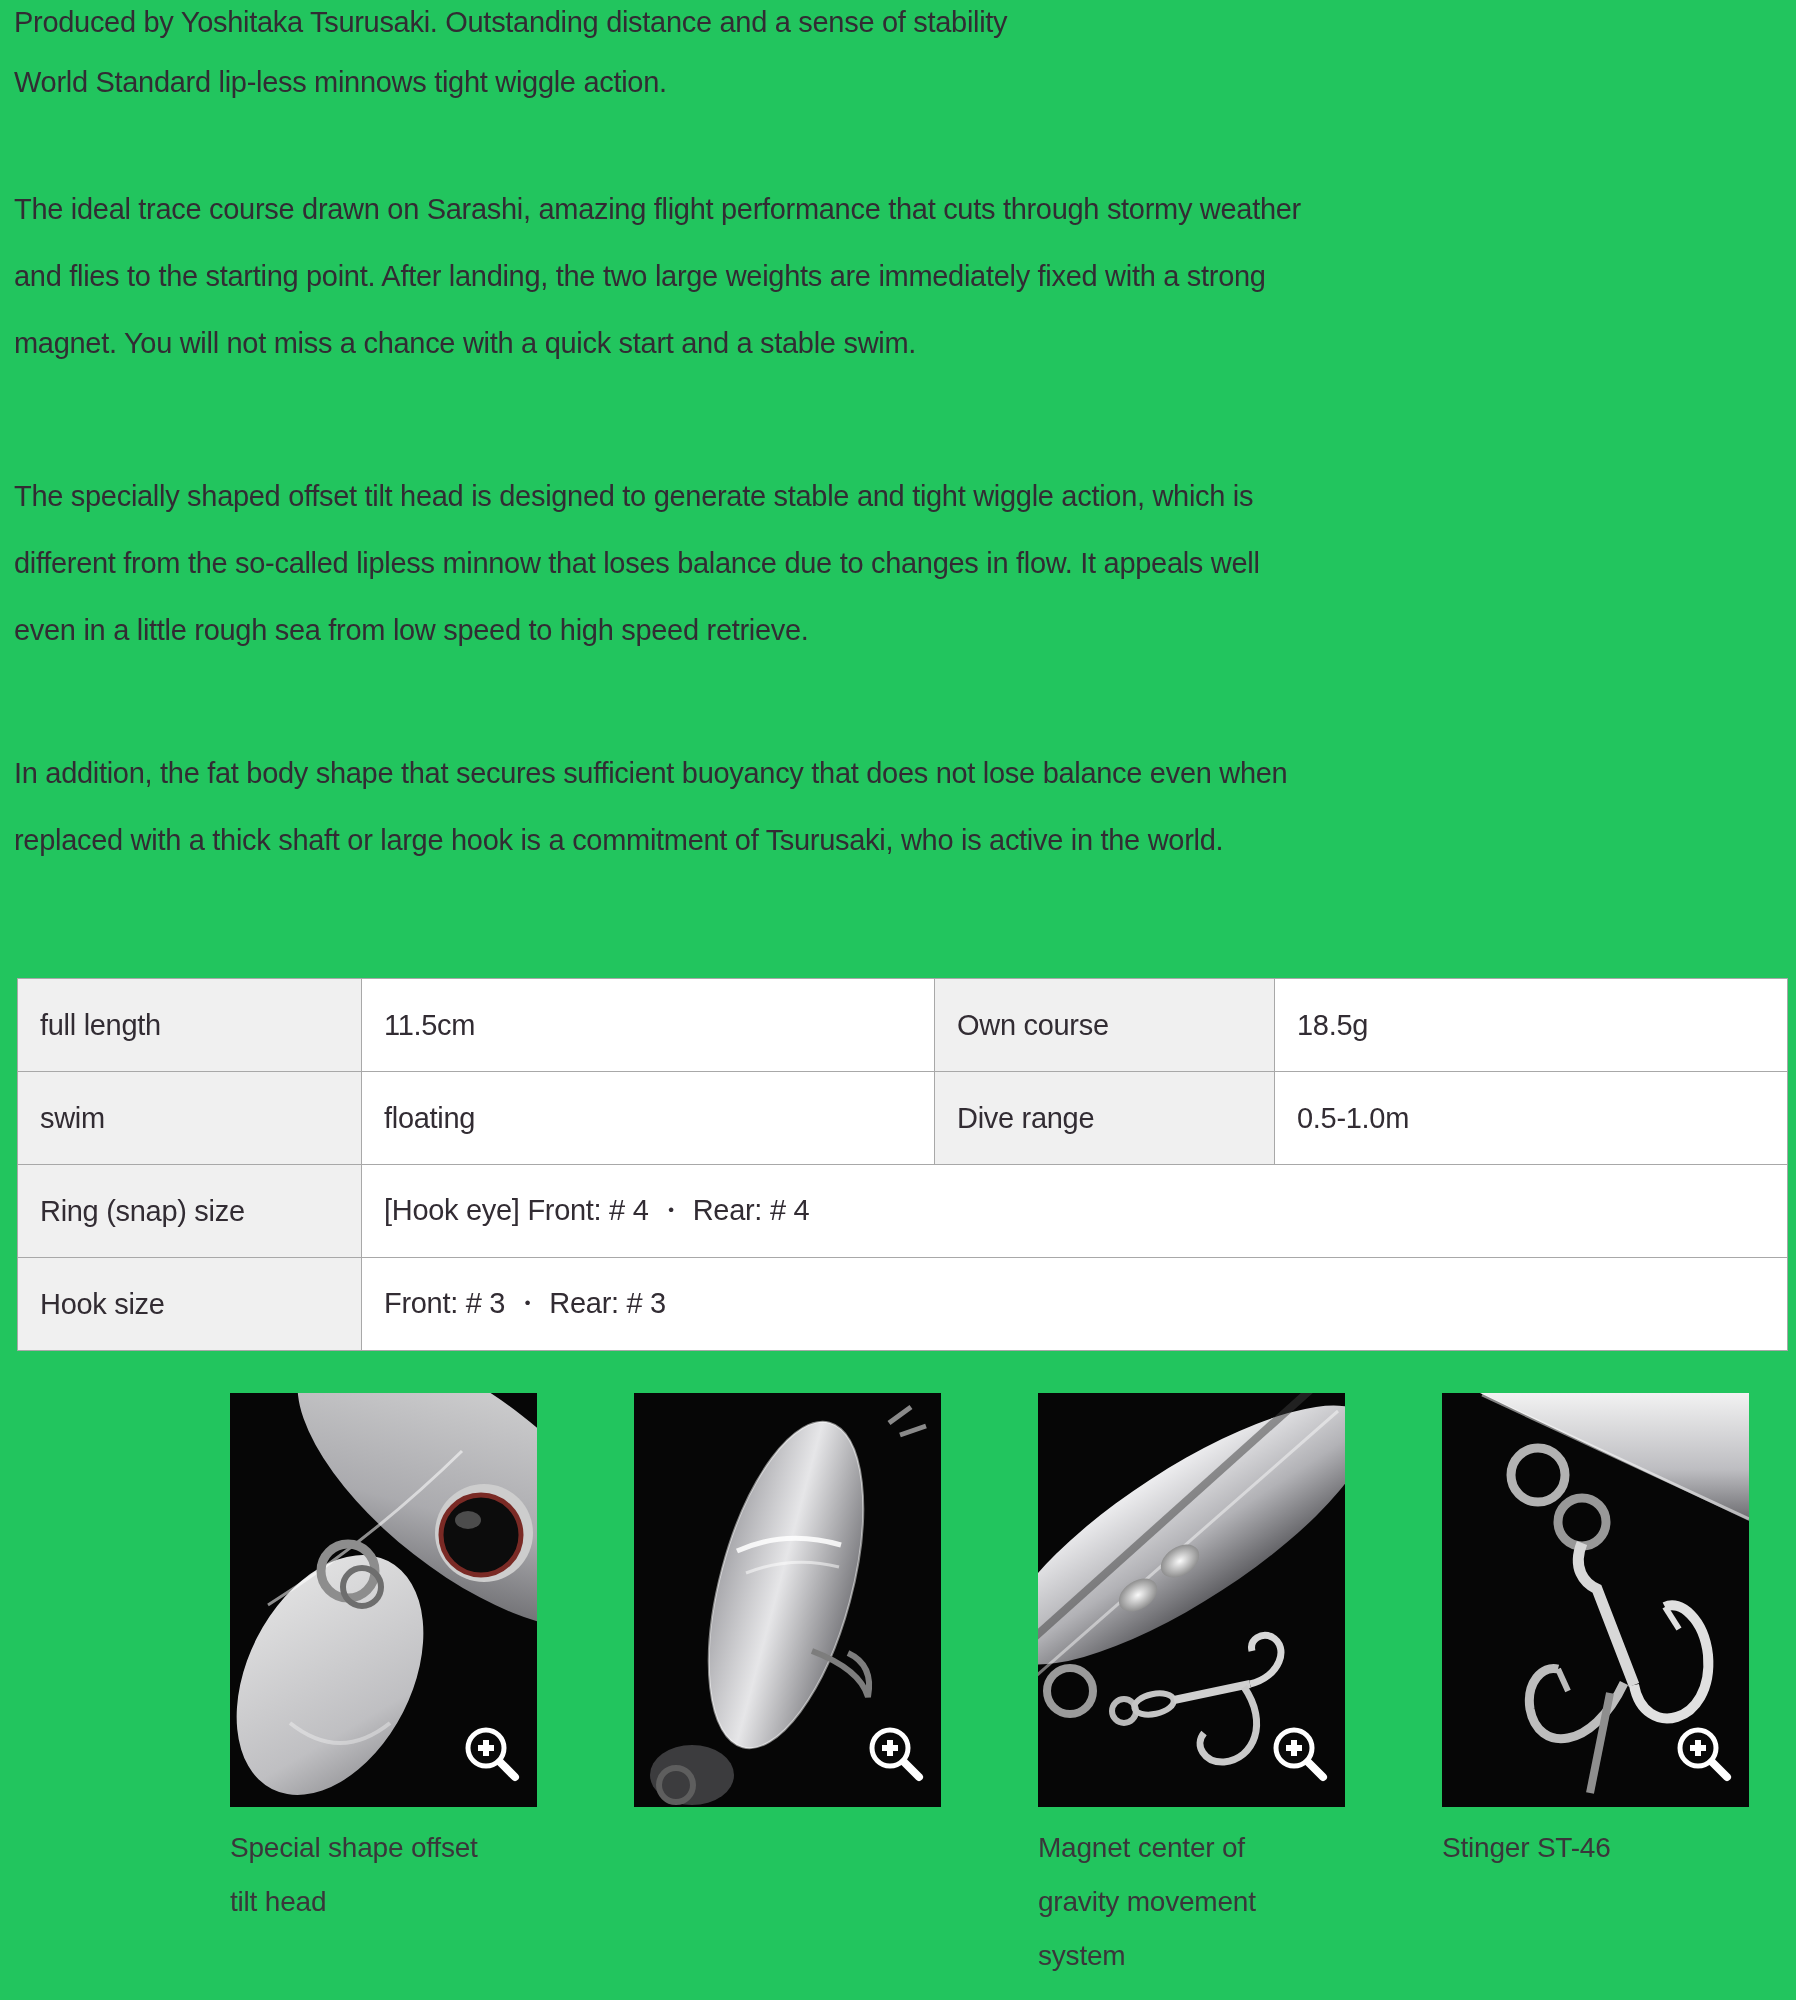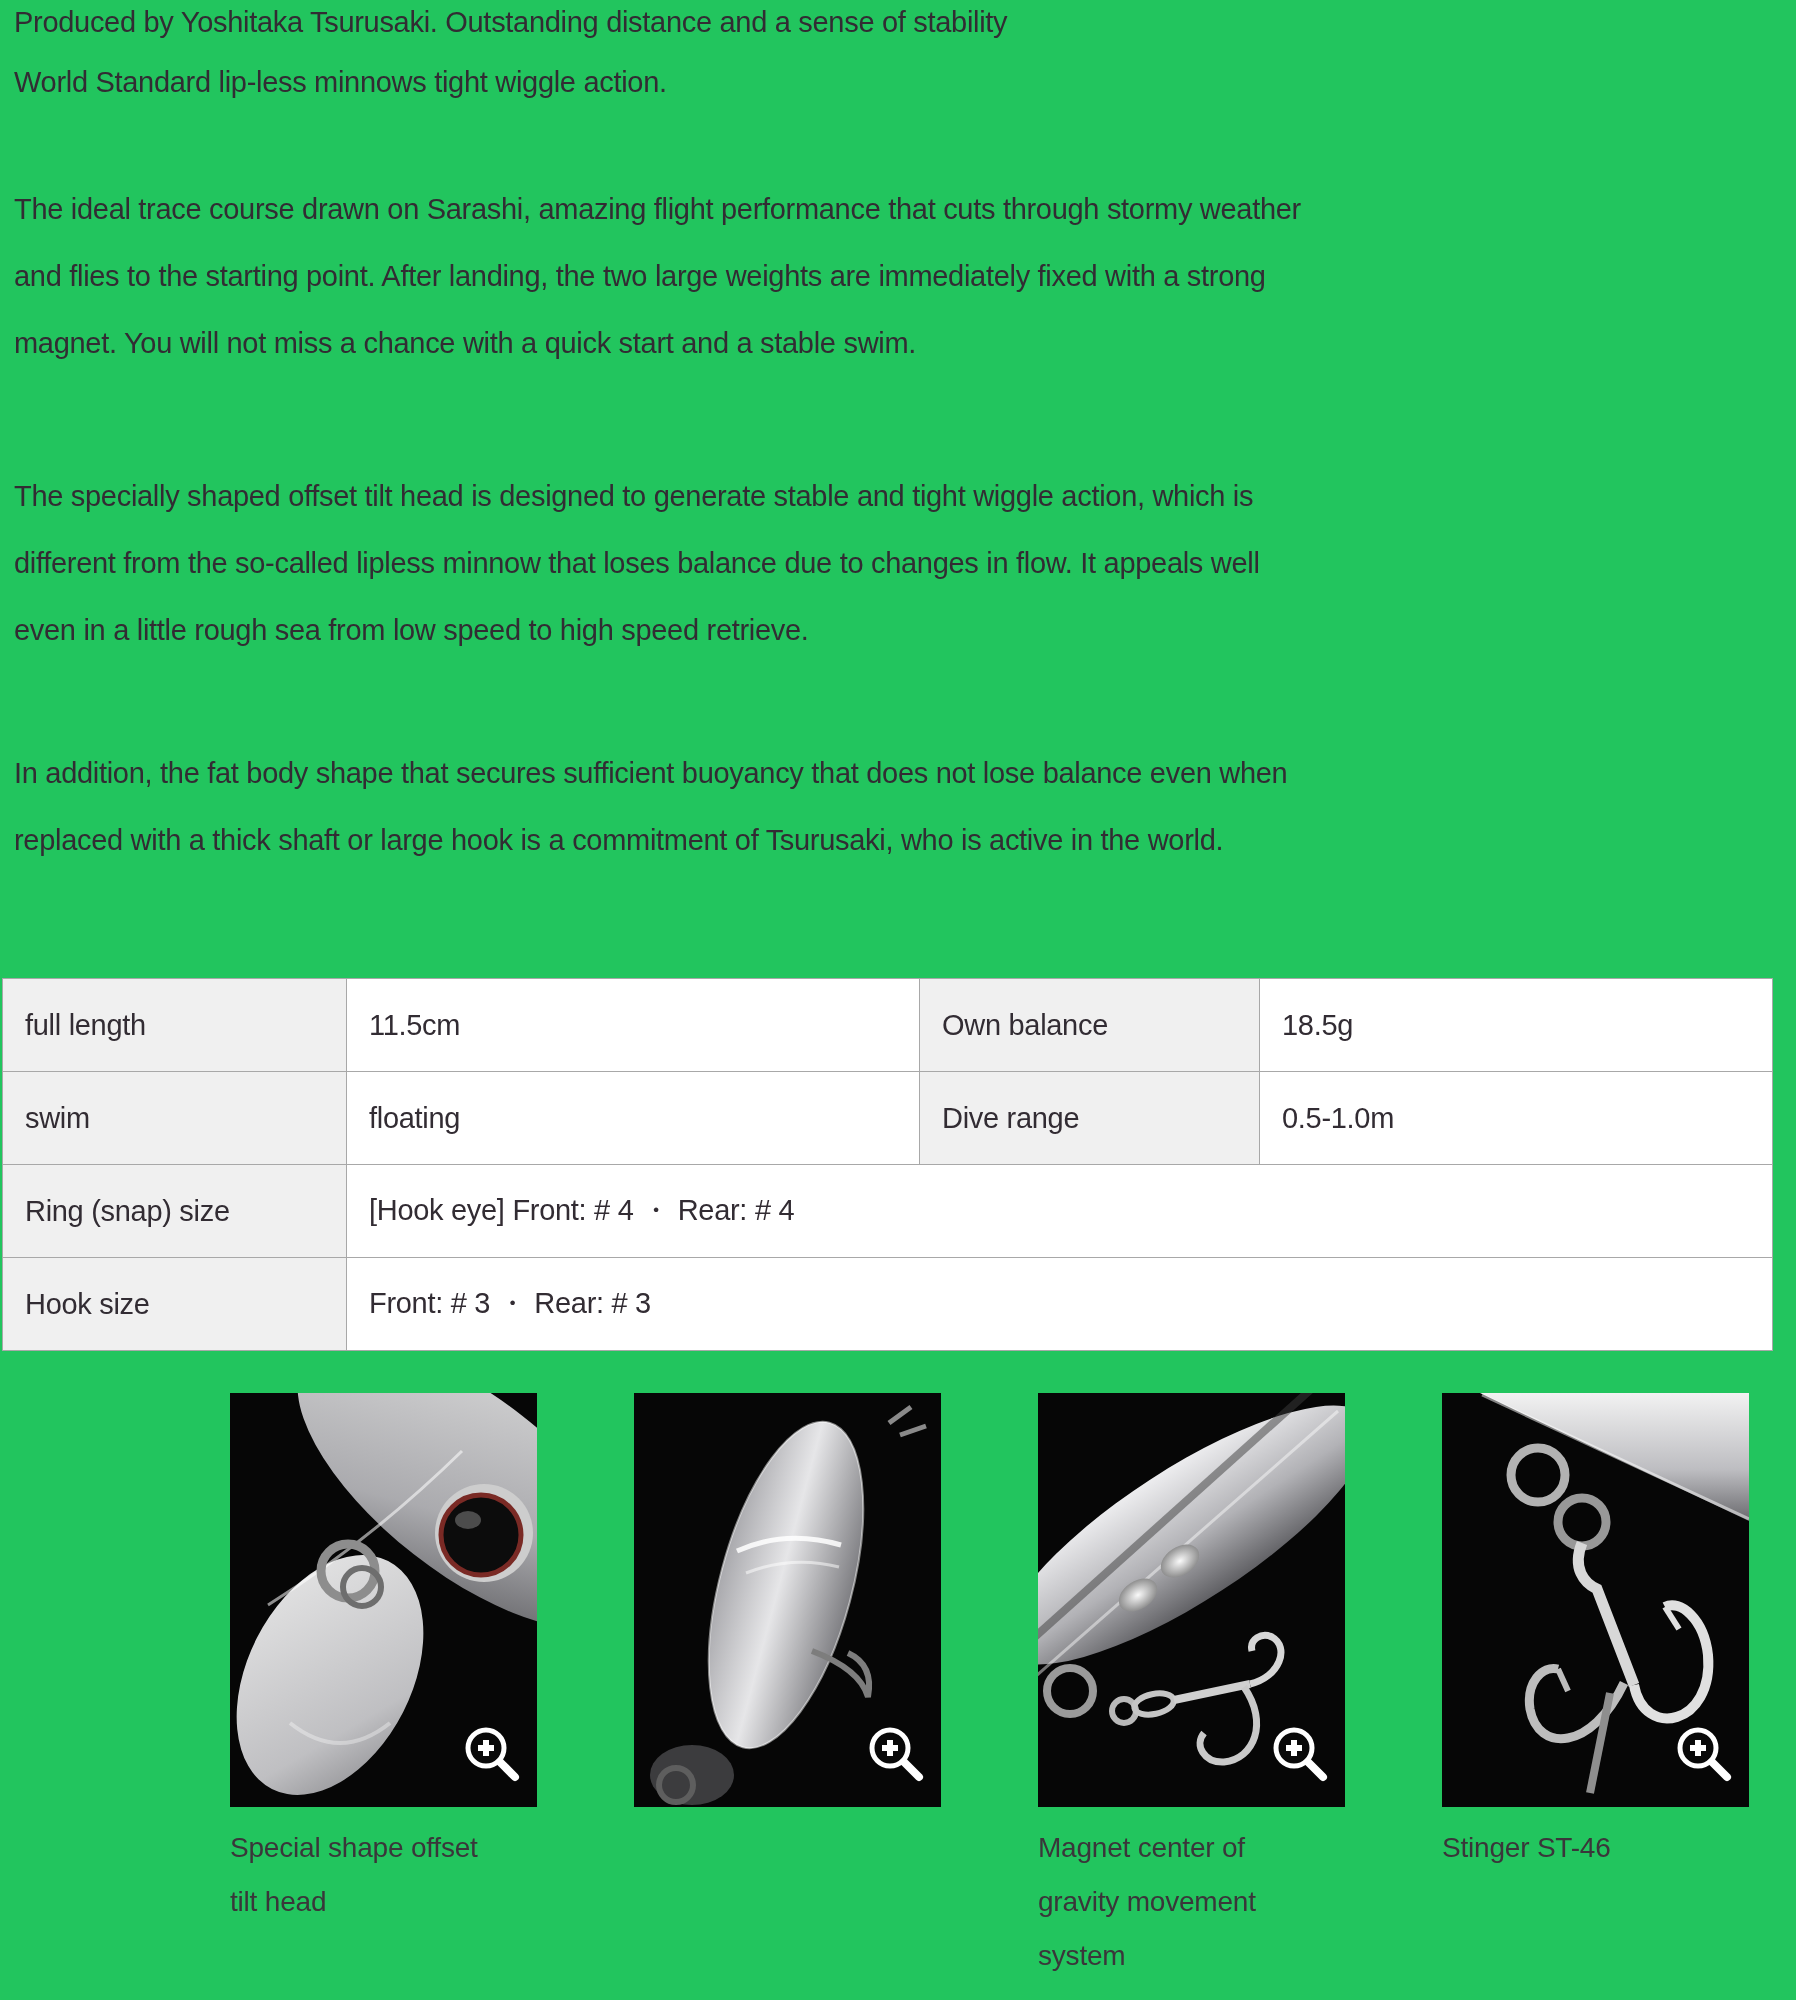--- a/index.html
+++ b/index.html
@@ -19,21 +19,21 @@
     font-size:29px;
     letter-spacing:-0.3px;
     line-height:67px;
     white-space:pre-line;
   }
   .para.intro{line-height:60px;}
 
   
   .spec-table{
     position:absolute;
-    left:2px;top:978px;
+    left:17px;top:978px;
     width:1770px;
     border-collapse:collapse;
     table-layout:fixed;
     font-size:29px;
     letter-spacing:-0.3px;
   }
   .spec-table th,.spec-table td{
     border:1px solid #a8a8a8;
     height:92px;
     padding:0 0 0 22px;
@@ -95,21 +95,21 @@
     <colgroup>
       <col style="width:344px">
         <col style="width:573px">
         <col style="width:340px">
         <col style="width:513px">
     </colgroup>
     <tbody>
         <tr>
       <th>full length</th>
       <td>11.5cm</td>
-      <th>Own balance</th>
+      <th>Own course</th>
       <td>18.5g</td>
     </tr>
     <tr>
       <th>swim</th>
       <td>floating</td>
       <th>Dive range</th>
       <td>0.5-1.0m</td>
     </tr>
     <tr>
       <th>Ring (snap) size</th>

